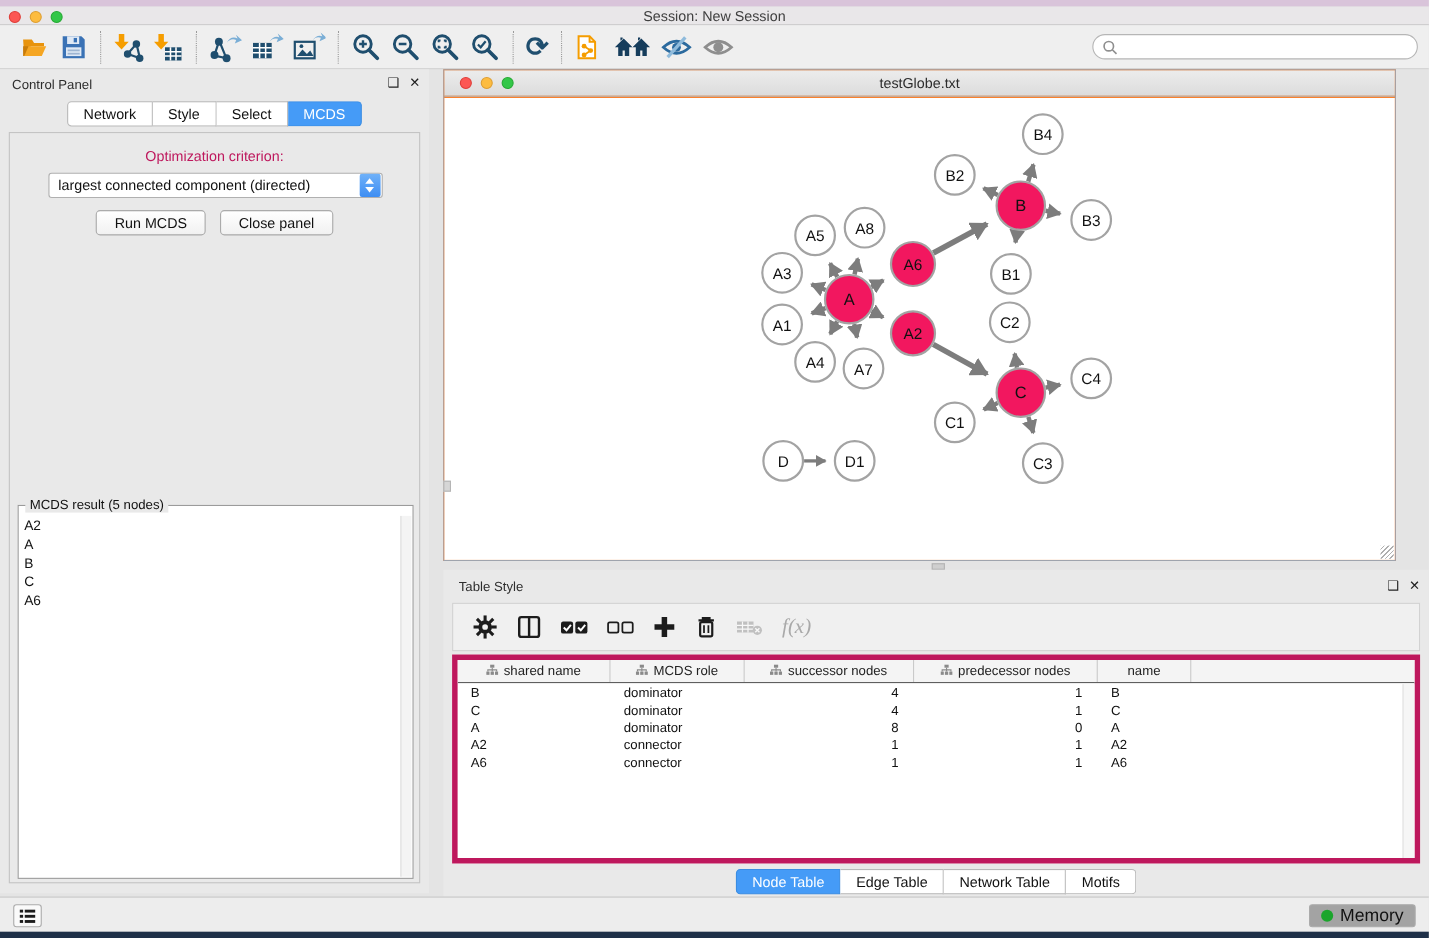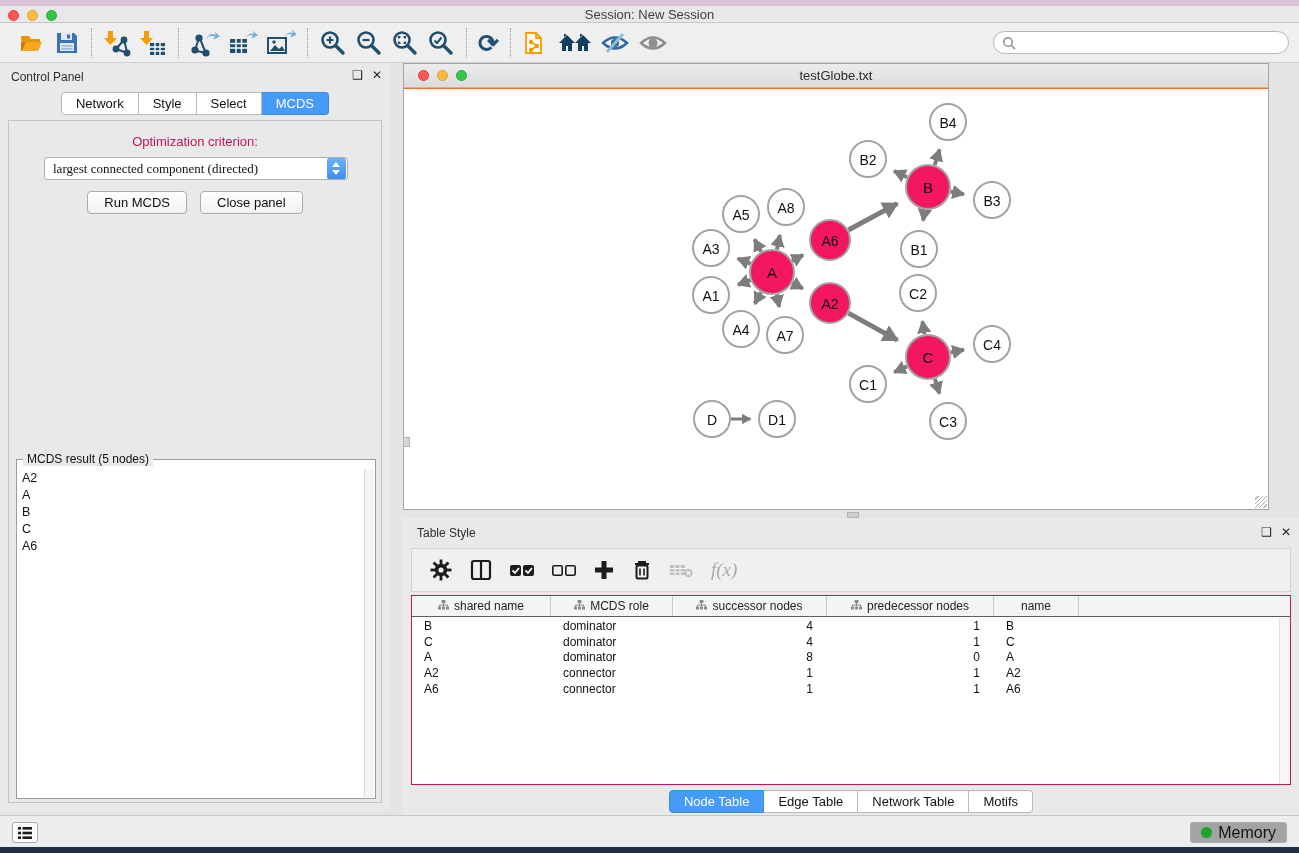--- a/index.html
+++ b/index.html
@@ -36,21 +36,21 @@
   .panel-btns { position:absolute; right:8px; top:5px; display:flex; gap:9px; }
   .pbtn { font-size:12px; font-weight:bold; color:#1d1d1d; cursor:pointer; line-height:14px; }
   .cp-tabs { position:absolute; left:0; right:0; top:29px; display:flex; justify-content:center; }
   .seg { font-size:13px; padding:3px 14px; background:#fff; border:1px solid #b9b9b9; border-left:none; color:#111; cursor:pointer; }
   .seg:first-child { border-left:1px solid #b9b9b9; border-radius:4px 0 0 4px; }
   .seg:last-child { border-radius:0 4px 4px 0; }
   .seg.active { background:#459bf7; border-color:#3a8ce2; color:#fff; }
   .cp-content { position:absolute; left:8px; top:57px; width:374px; height:683px; border:1px solid #c4c4c4; background:#e9e9e9; }
   .opt-label { position:absolute; left:0; right:0; top:13px; text-align:center; font-size:13px; color:#be185d; }
   .dropdown { position:absolute; left:35px; top:36px; width:304px; height:23px; background:#fff; border:1px solid #b0b0b0; border-radius:3px; display:flex; align-items:center; cursor:pointer; }
-  .dropdown .dd-text { flex:1; font-size:13px; padding-left:8px; color:#111; white-space:nowrap; overflow:hidden;font-family:Liberation Serif, serif; }
+  .dropdown .dd-text { flex:1; font-size:13px; padding-left:8px; color:#111; white-space:nowrap; overflow:hidden; }
   .dd-stepper { width:19px; height:21px; background:linear-gradient(#6fb1f9,#3e8ef3); border-radius:2px; margin-right:1px; position:relative; }
   .dd-stepper:before, .dd-stepper:after { content:""; position:absolute; left:5px; border-left:4.5px solid transparent; border-right:4.5px solid transparent; }
   .dd-stepper:before { top:4px; border-bottom:5px solid #fff; }
   .dd-stepper:after { bottom:4px; border-top:5px solid #fff; }
   .cp-buttons { position:absolute; left:0; right:0; top:70px; display:flex; justify-content:center; gap:13px; }
   .btn { font-size:13px; color:#111; padding:3px 16px; background:linear-gradient(#ffffff,#f1f1f1); border:1px solid #ababab; border-radius:4px; cursor:pointer; }
   .result-group { position:absolute; left:7px; top:338px; width:360px; height:340px; border:1px solid #9b9b9b; background:#fff; }
   .result-label { position:absolute; left:6px; top:-8px; background:#e9e9e9; padding:0 4px; font-size:12px; color:#111; }
   .result-list { position:absolute; left:1px; top:9px; bottom:1px; right:11px; overflow:hidden; font-size:12.5px; }
   .result-item { padding:1.5px 4px; color:#111; cursor:default; }
@@ -66,21 +66,21 @@
   .nf-resize { position:absolute; right:1px; bottom:1px; width:12px; height:12px;
     background:repeating-linear-gradient(135deg,transparent 0 2px,#9a9a9a 2px 3px); opacity:.8; }
   .divider-grip { position:absolute; left:847px; top:512px; width:12px; height:6px; background:#cfcfcf; border:1px solid #b3b3b3; }
 
   
   .table-panel { position:absolute; left:403px; top:518px; width:896px; height:297px; background:#e9e9e9; }
   .tp-title { position:absolute; left:14px; top:8px; font-size:12px; color:#2e2e2e; }
   .tp-toolbar { position:absolute; left:8px; top:30px; right:8px; height:44px; background:#f0f0f0; border:1px solid #d2d2d2; display:flex; align-items:center; padding-left:12px; gap:6px; }
   .tpi { background:none; border:none; cursor:pointer; padding:2px 5px; display:flex; align-items:center; }
   .fx { font-family:Liberation Serif, serif; font-style:italic; font-size:19px; color:#a9a9a9; }
-  .tbl { position:absolute; left:8px; top:77px; right:8px; height:190px; background:#fff; border:1px solid #be185d; overflow:hidden; }
+  .tbl { position:absolute; left:8px; top:77px; right:8px; height:190px; background:#fff; border:5px solid #be185d; overflow:hidden; }
   .tbl-head { display:flex; height:21px; background:#f4f4f4; border-bottom:1px solid #5f5f5f; }
   .th { display:flex; align-items:center; justify-content:center; gap:5px; font-size:12px; color:#222; border-right:1px solid #cacaca; height:100%; }
   .tbl-body { position:absolute; left:0; right:11px; top:22px; bottom:0; }
   .tr { display:flex; height:15.8px; align-items:center; cursor:default; }
   .td { font-size:12px; color:#111; white-space:nowrap; overflow:hidden; }
   .tbl-scroll { position:absolute; right:0; top:22px; bottom:0; width:11px; background:#f6f6f6; border-left:1px solid #e0e0e0; }
   .tp-tabs { position:absolute; left:0; right:0; top:272px; display:flex; justify-content:center; }
 
   
   .statusbar { position:absolute; left:0; top:815px; width:100%; height:32px; background:#ededed; border-top:1px solid #c6c6c6; }

